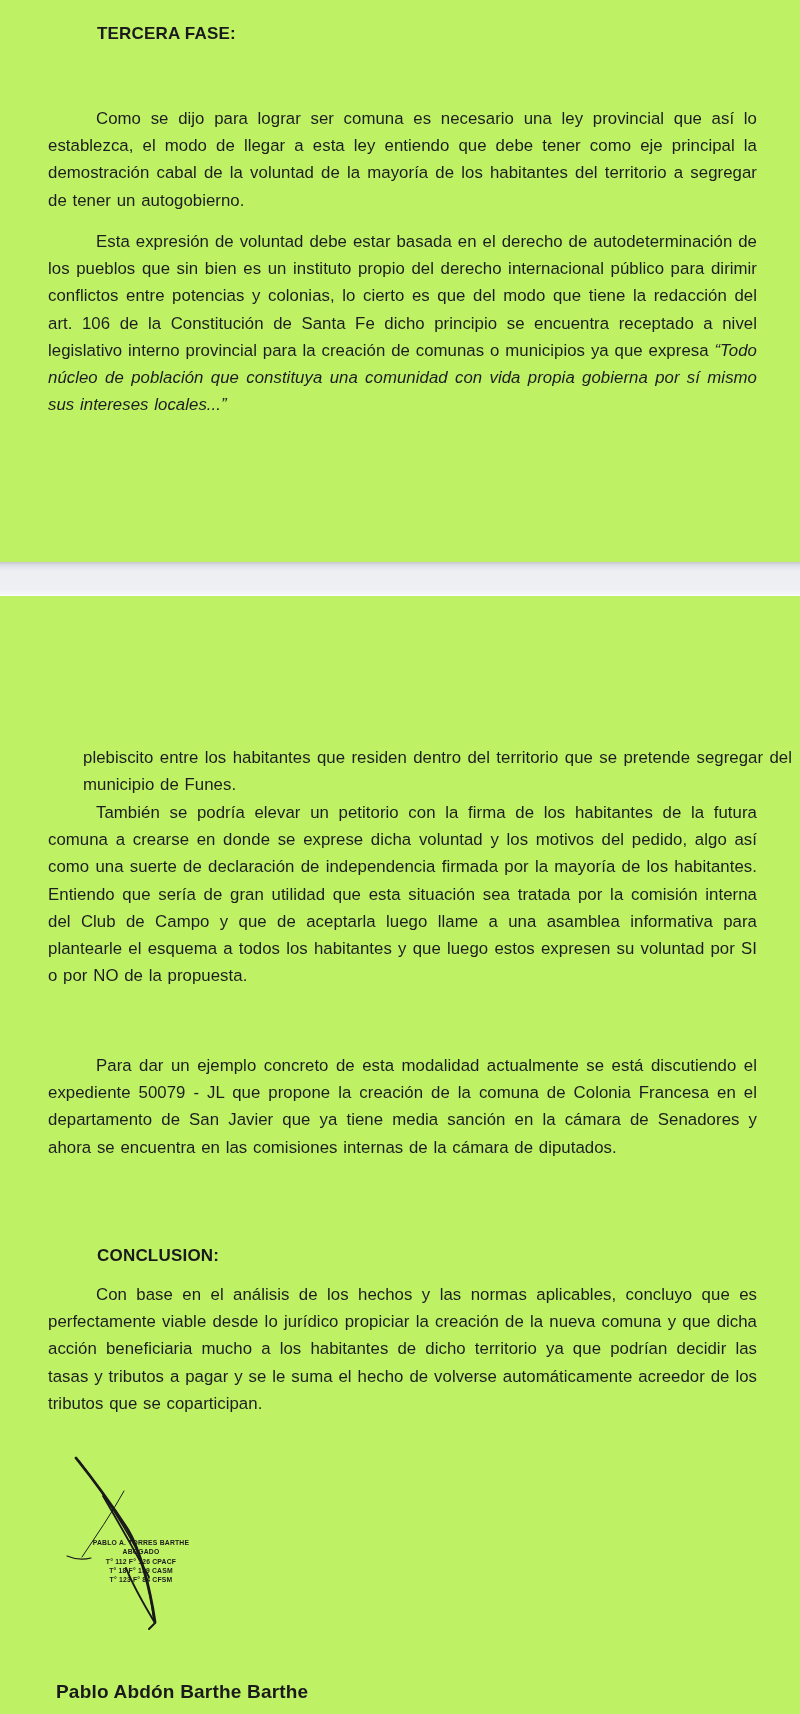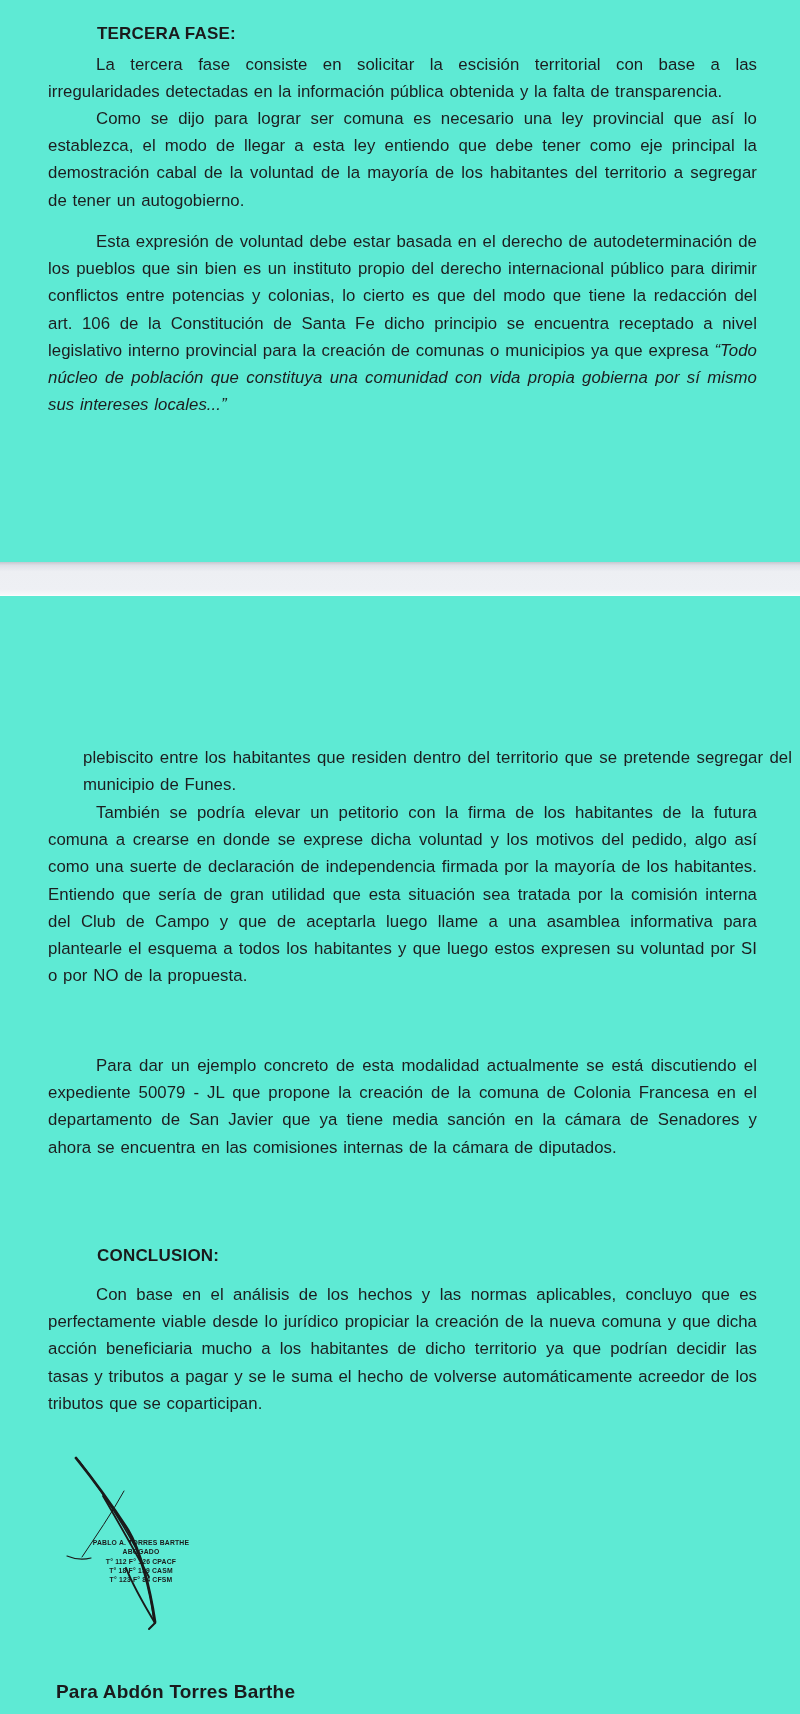--- a/index.html
+++ b/index.html
@@ -4,21 +4,21 @@
 <style>
   html, body {
     margin: 0;
     padding: 0;
     background: #ffffff;
   }
   .page {
     position: relative;
     width: 800px;
     height: 1714px;
-    background: #5eead4;
+    background: #bef264;
     overflow: hidden;
     color: #1d1d1f;
     font-family: "Liberation Sans", sans-serif;
   }
   .heading {
     position: absolute;
     left: 97px;
     font-size: 17px;
     font-weight: 700;
     letter-spacing: 0.2px;
@@ -87,21 +87,20 @@
     letter-spacing: 0.2px;
   }
 </style>
 </head>
 <body>
 
 <div class="page">
 
   <div class="heading" style="top:24px;">TERCERA FASE:</div>
 
-  <div class="para" style="top:51px;">La tercera fase consiste en solicitar la escisión territorial con base a las irregularidades detectadas en la información pública obtenida y la falta de transparencia.</div>
 
   <div class="para" style="top:105px;">Como se dijo para lograr ser comuna es necesario una ley provincial que así lo establezca, el modo de llegar a esta ley entiendo que debe tener como eje principal la demostración cabal de la voluntad de la mayoría de los habitantes del territorio a segregar de tener un autogobierno.</div>
 
   <div class="para" style="top:228px;"><span>Esta expresión de voluntad debe estar basada en el derecho de autodeterminación de los pueblos que sin bien es un instituto propio del derecho internacional público para dirimir conflictos entre potencias y colonias, lo cierto es que del modo que tiene la redacción del art. 106 de la Constitución de Santa Fe dicho principio se encuentra receptado a nivel legislativo interno provincial para la creación de comunas o municipios ya que expresa </span><em>“Todo núcleo de población que constituya una comunidad con vida propia gobierna por sí mismo sus intereses locales...”</em></div>
 
 
   <div class="scan-band"></div>
 
   <div class="para noindent" style="top:744px;">plebiscito entre los habitantes que residen dentro del territorio que se pretende segregar del municipio de Funes.</div>
 
@@ -127,15 +126,15 @@
     </svg>
     <div class="stamp">
       <div>PABLO A. TORRES BARTHE</div>
       <div>ABOGADO</div>
       <div>T° 112 F° 126 CPACF</div>
       <div>T° 18 F° 139 CASM</div>
       <div>T° 123 F° 84 CFSM</div>
     </div>
   </div>
 
-  <div class="signatory-name">Para Abdón Torres Barthe</div>
+  <div class="signatory-name">Pablo Abdón Barthe Barthe</div>
 
 </div>
 
 </body></html>

